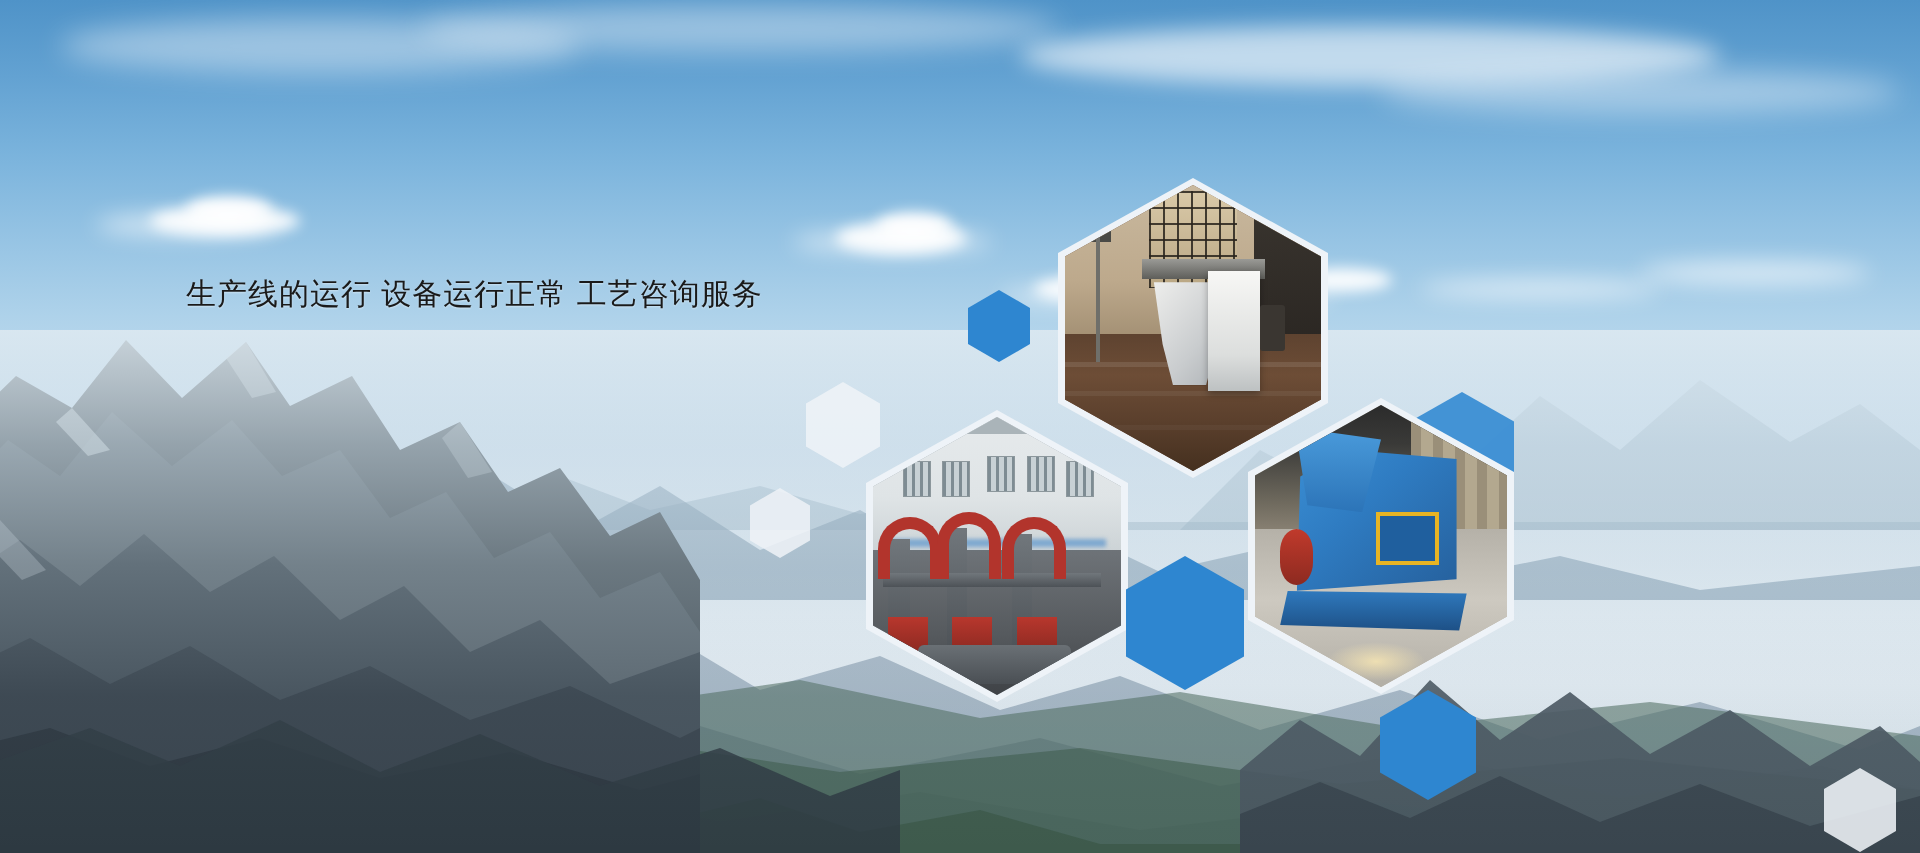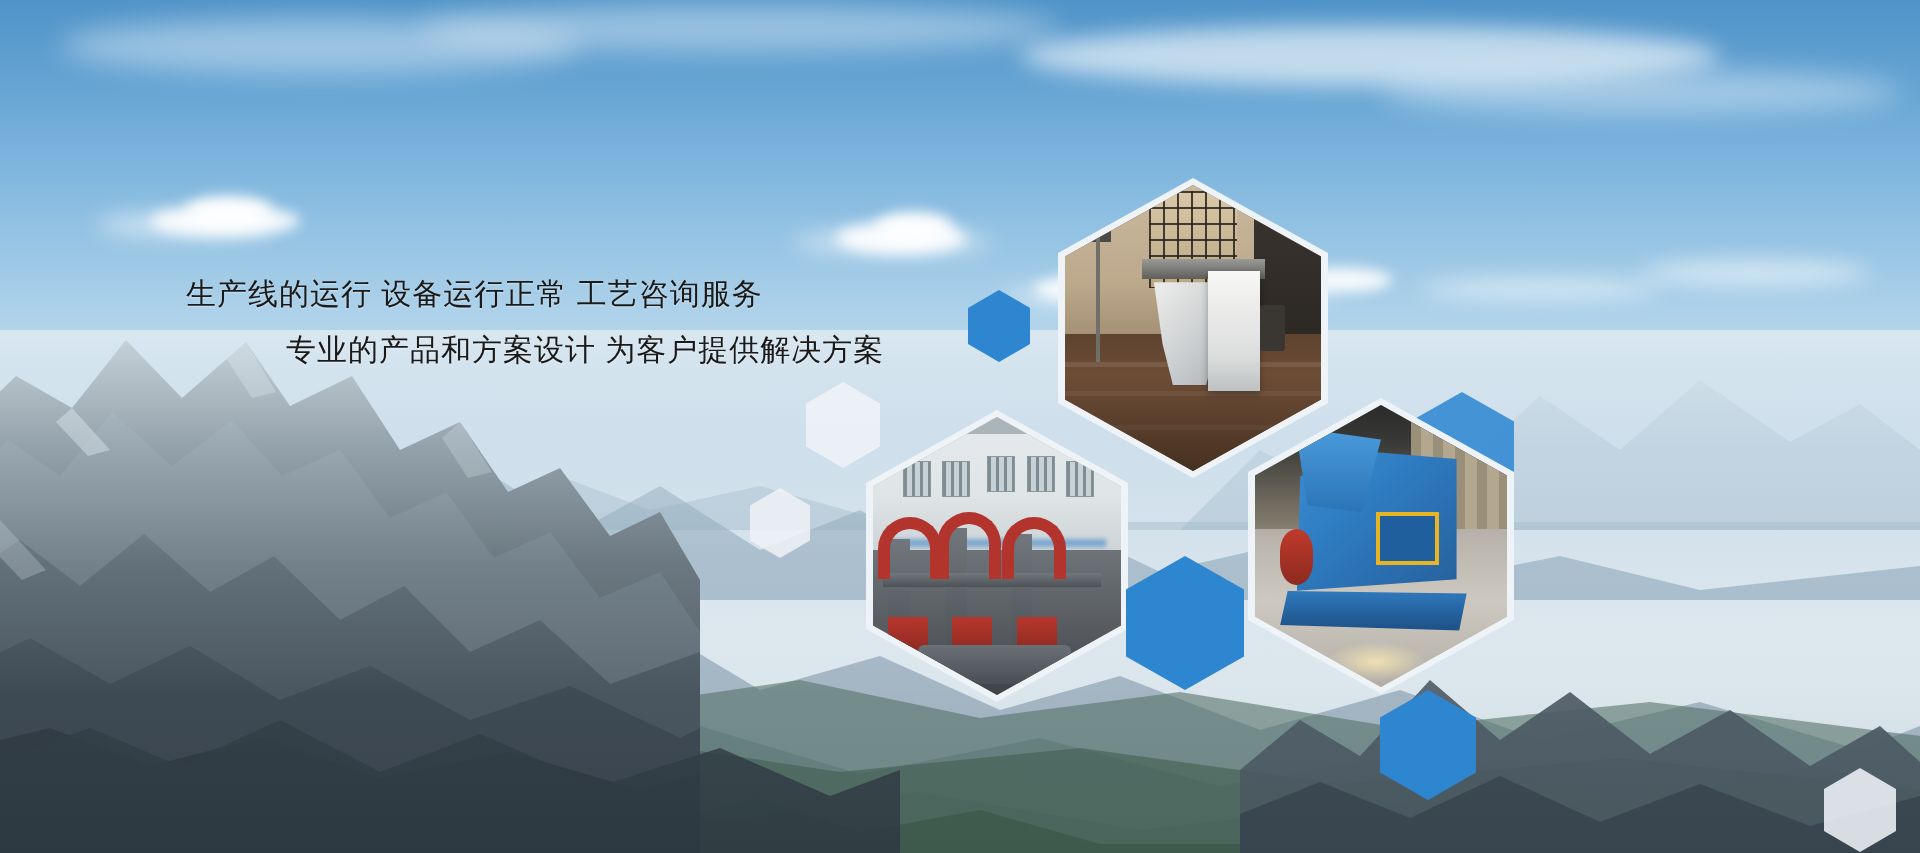--- a/index.html
+++ b/index.html
@@ -323,21 +323,20 @@
   </svg>
 
   <svg class="rock" style="left:0px; top:700px; width:900px; height:153px;" viewBox="0 0 900 153" preserveAspectRatio="none">
     <path d="M0,153 L0,60 L90,28 L180,66 L280,20 L380,72 L480,34 L600,86 L720,48 L830,96 L900,70 L900,153 Z" fill="#2e3942" opacity="0.85"></path>
   </svg>
 
   <div class="bg-layer haze"></div>
 
   <div class="headline">
     <span class="line1">生产线的运行 设备运行正常 工艺咨询服务</span>
-    <span class="line2">专业的产品和方案设计  为客户提供解决方案</span>
   </div>
 
   <div class="hex hex-deco" style="left:968px; top:290px; width:62px; height:72px; background:#2e86d0;"></div>
 
   <div class="hex" style="left:806px; top:382px; width:74px; height:86px; background:#eef2f7; opacity:0.88;"></div>
 
   <div class="hex" style="left:750px; top:488px; width:60px; height:70px; background:#eef2f7; opacity:0.85;"></div>
 
   <div class="hex hex-deco" style="left:1410px; top:392px; width:104px; height:118px; background:#3b8fd4; opacity:0.95;"></div>
 

